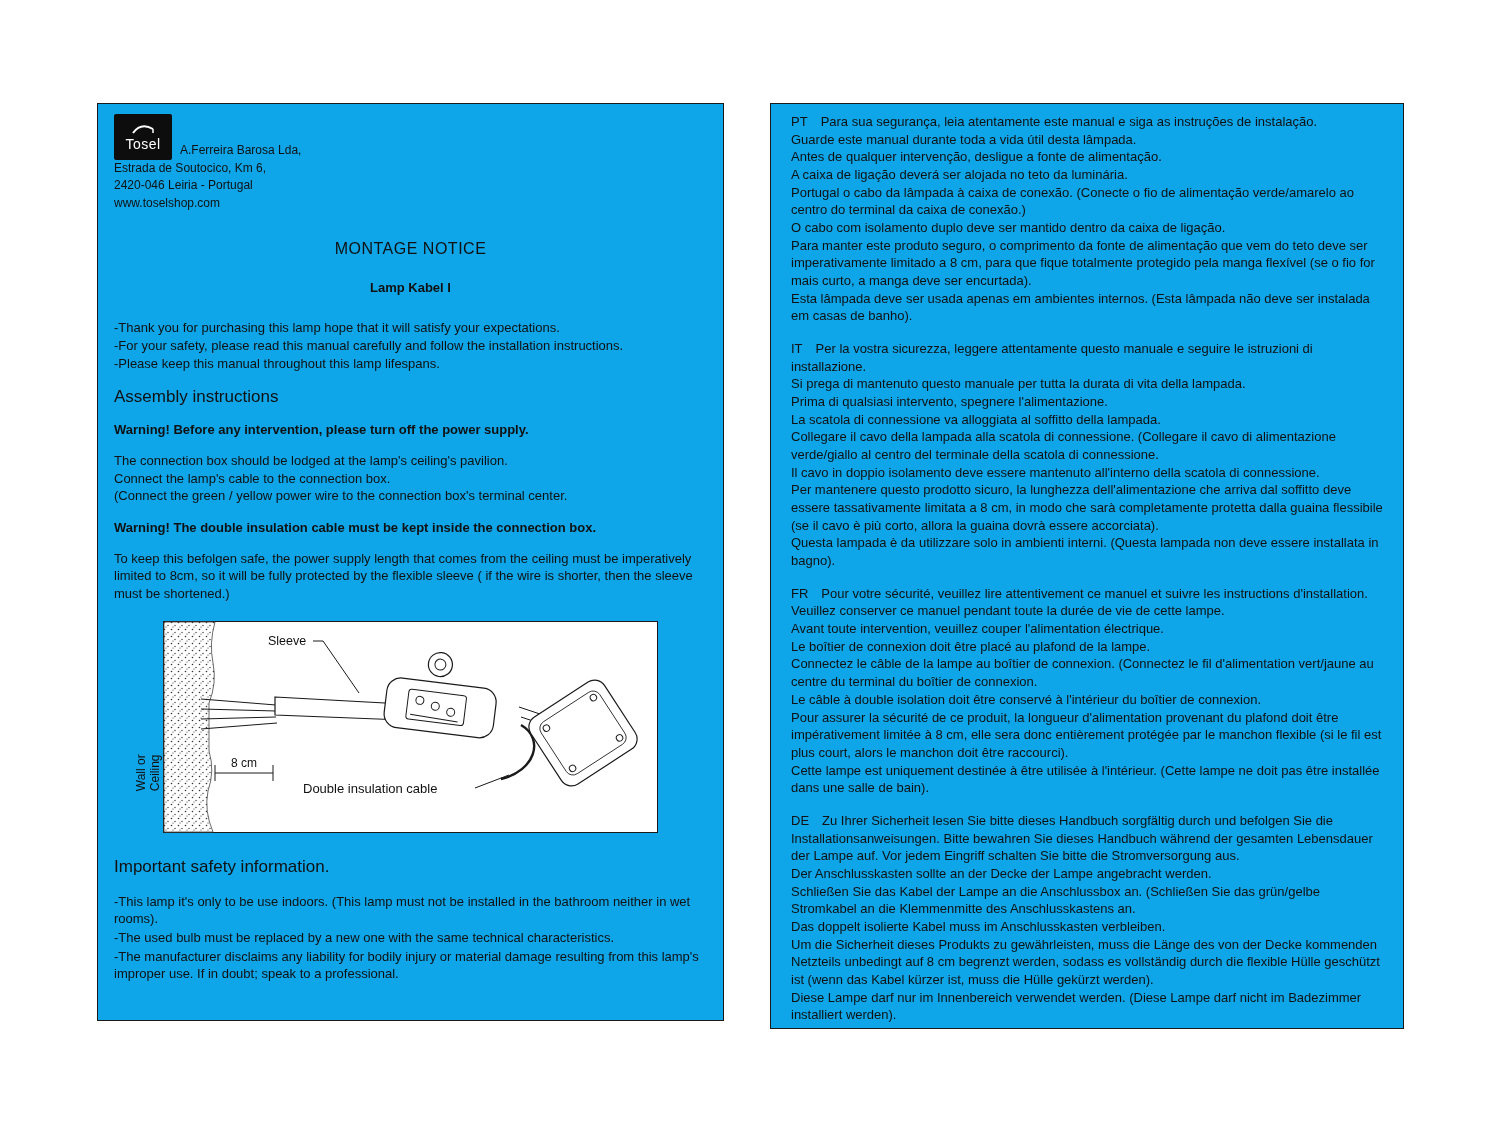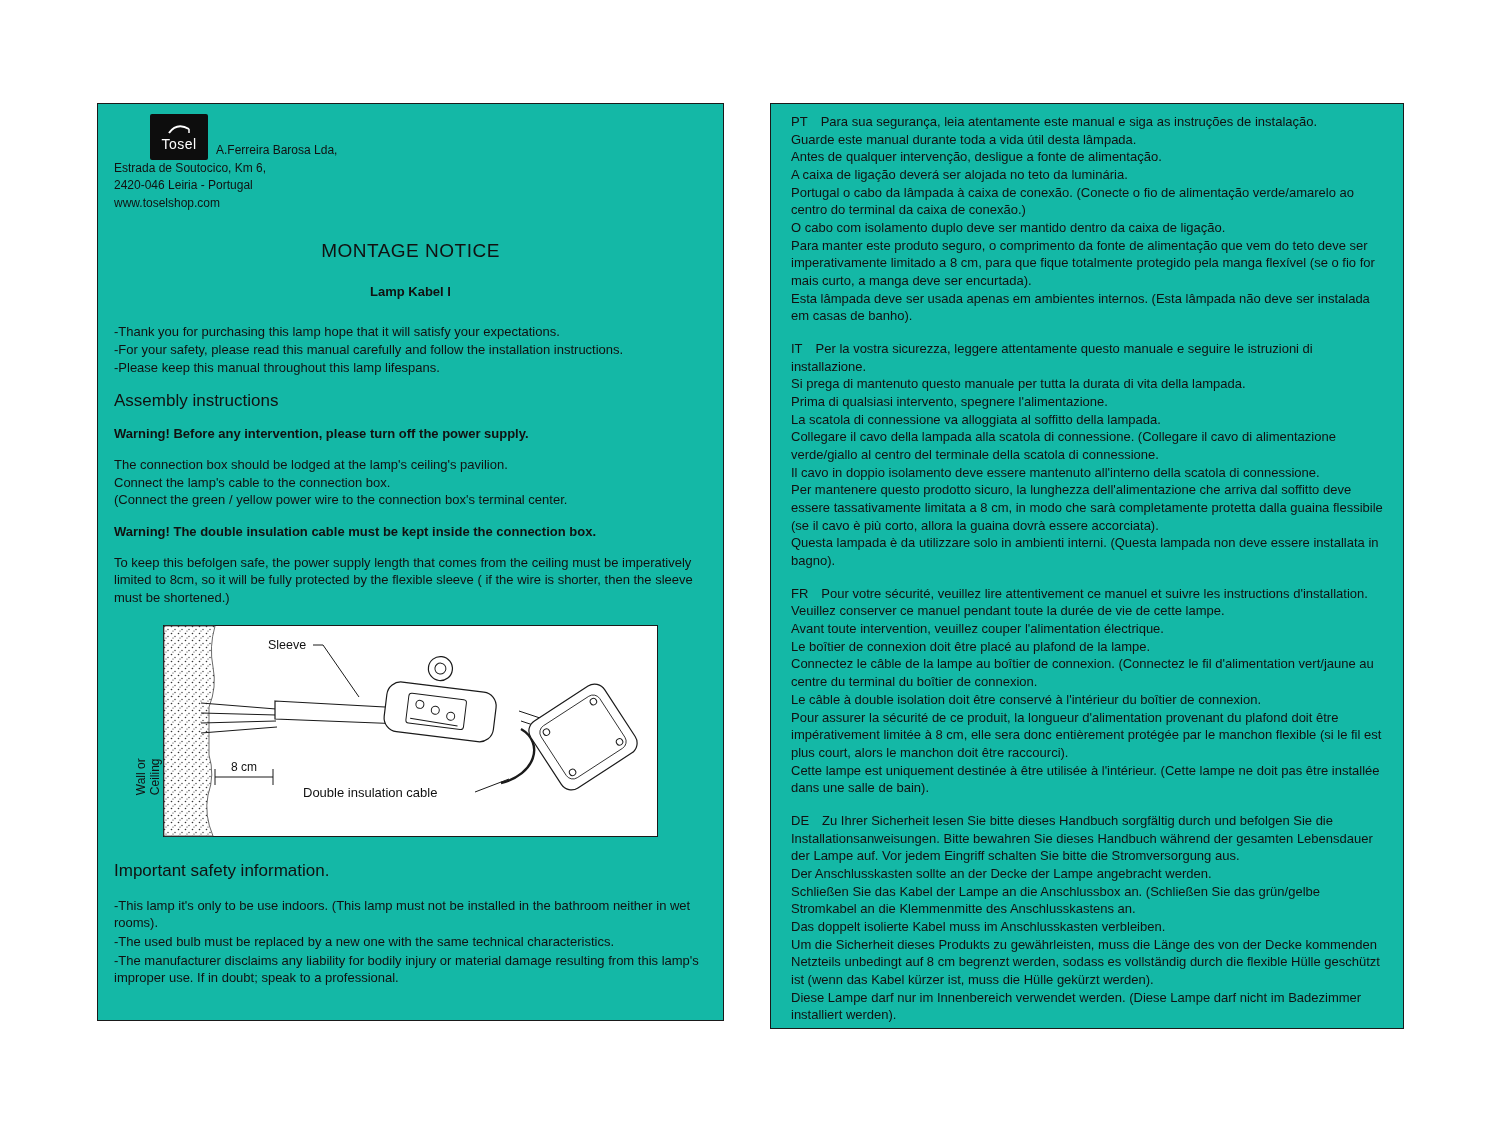--- a/index.html
+++ b/index.html
@@ -6,36 +6,36 @@
     margin: 0;
     padding: 0;
     background: #ffffff;
     width: 1500px;
     height: 1125px;
     font-family: "Liberation Sans", sans-serif;
     color: #111;
   }
   .page { position: relative; width: 1500px; height: 1125px; background: #ffffff; overflow: hidden; }
 
-  .panel { position: absolute; box-sizing: border-box; border: 1px solid #1a1a1a; background: #14b8a6; overflow: hidden; }
+  .panel { position: absolute; box-sizing: border-box; border: 1px solid #1a1a1a; background: #0ea5e9; overflow: hidden; }
   .left-panel  { left: 97px;  top: 103px; width: 627px; height: 918px; padding: 10px 16px; }
   .right-panel { left: 770px; top: 103px; width: 634px; height: 926px; padding: 9px 20px; }
 
   
-  .logo-row { display: flex; align-items: flex-end; gap: 8px; margin-left: 36px; }
+  .logo-row { display: flex; align-items: flex-end; gap: 8px; }
   .logo-box {
     width: 58px; height: 46px; background: #0d0d0d; color: #fff;
     display: flex; flex-direction: column; align-items: center; justify-content: center;
     border-radius: 2px; flex: 0 0 auto;
   }
   .logo-box .brand-text { font-size: 14px; letter-spacing: 0.5px; margin-top: 1px; }
   .addr-first { font-size: 12px; padding-bottom: 3px; }
   .addr-line { font-size: 12px; line-height: 1.45; }
 
-  .doc-title { text-align: center; font-size: 19px; letter-spacing: 0.5px; margin-top: 28px; }
+  .doc-title { text-align: center; font-size: 16px; letter-spacing: 0.5px; margin-top: 28px; }
   .doc-subtitle { text-align: center; font-size: 13px; font-weight: bold; margin-top: 22px; }
 
   .body-text { font-size: 13px; line-height: 1.36; }
   .intro { margin-top: 24px; }
   .section-heading { font-size: 17px; margin-top: 15px; }
   .warning { font-size: 13px; font-weight: bold; line-height: 1.36; margin-top: 14px; }
   .para { margin-top: 13px; }
 
   .diagram-wrap { position: relative; width: 495px; margin: 18px auto 0 auto; }
   .wall-label {

